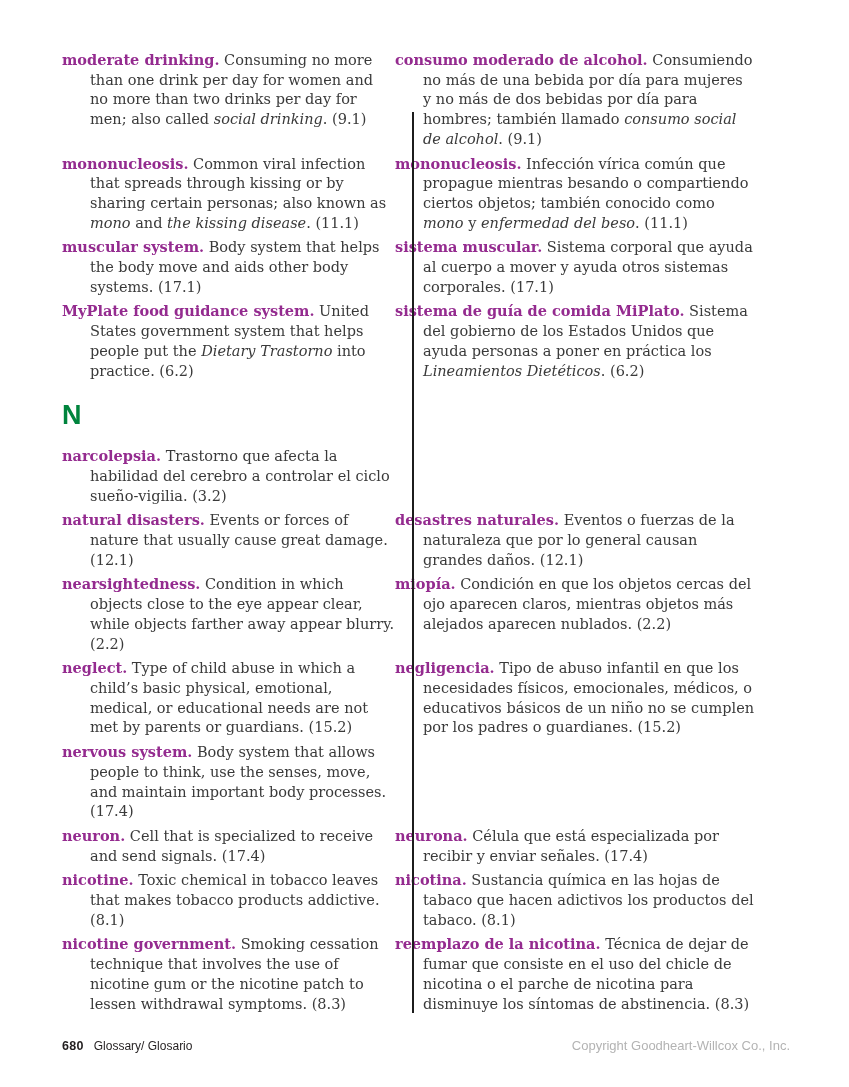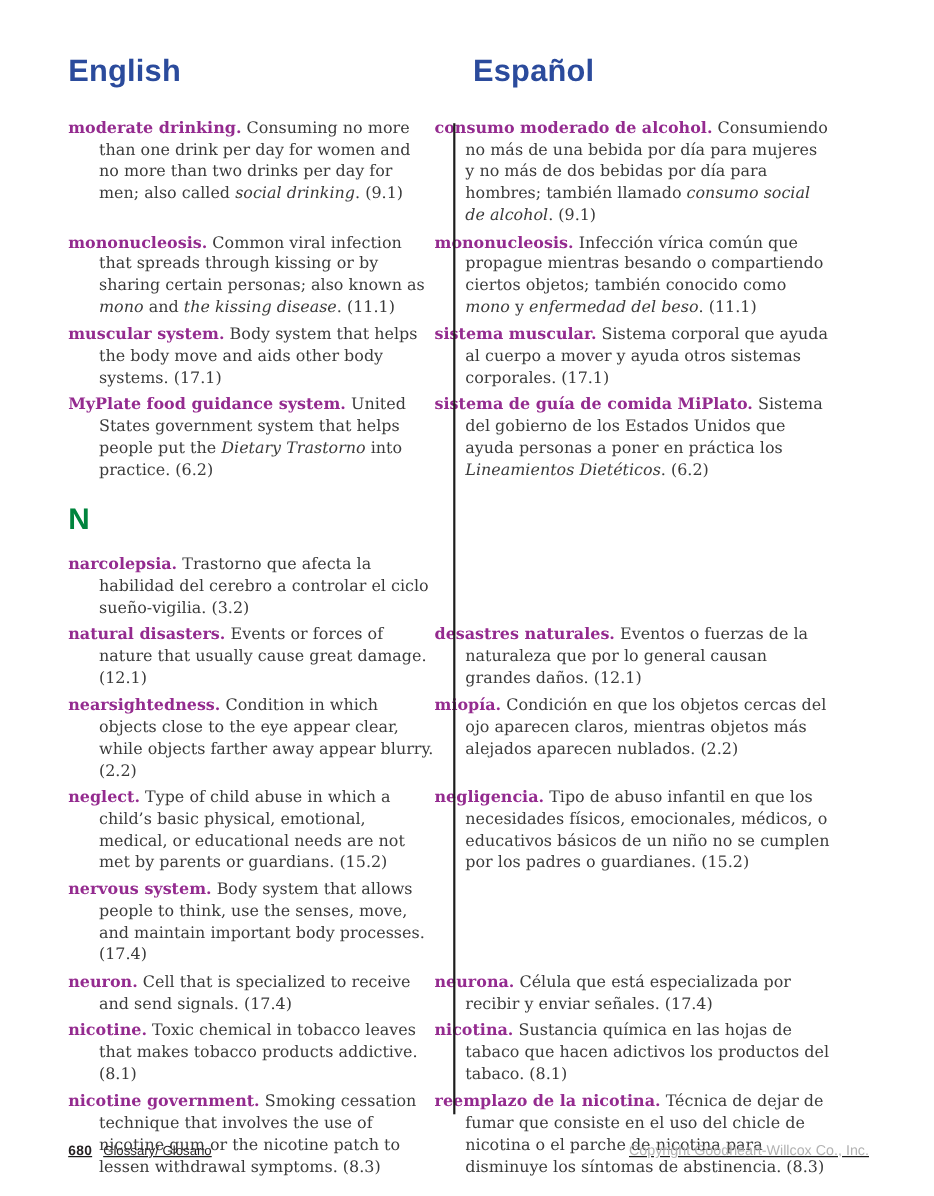--- a/index.html
+++ b/index.html
@@ -79,21 +79,20 @@
   }
   .footer {
     position: absolute;
     left: 62px;
     right: 59px;
     top: 1038px;
     display: flex;
     justify-content: space-between;
     align-items: baseline;
     font-family: "Liberation Sans", sans-serif;
-    text-decoration: underline;
   }
   .footer-left { display: flex; align-items: baseline; }
   .page-number {
     font-weight: bold;
     font-size: 12.5px;
     color: var(--footer-text, #231f20);
     margin-right: 10px;
     letter-spacing: 0.3px;
   }
   .footer-title {
@@ -103,24 +102,20 @@
   .copyright {
     font-size: 13px;
     color: var(--copyright-gray, #b3b3b3);
   }
 </style>
 </head>
 <body>
 
 <div class="page">
   <div class="content">
-    <div class="headings">
-      <h1 class="lang-heading">English</h1>
-      <h1 class="lang-heading">Español</h1>
-    </div>
     <div class="rows">
         <div class="row">
           <div class="cell">
             <p class="entry"><b class="term">moderate drinking.</b><span> Consuming no more than one drink per day for women and no more than two drinks per day for men; also called </span><i>social drinking</i><span>. (9.1)</span></p>
           </div>
           <div class="cell">
             <p class="entry"><b class="term">consumo moderado de alcohol.</b><span> Consumiendo no más de una bebida por día para mujeres y no más de dos bebidas por día para hombres; también llamado </span><i>consumo social de alcohol</i><span>. (9.1)</span></p>
           </div>
         </div>
         <div class="row">

